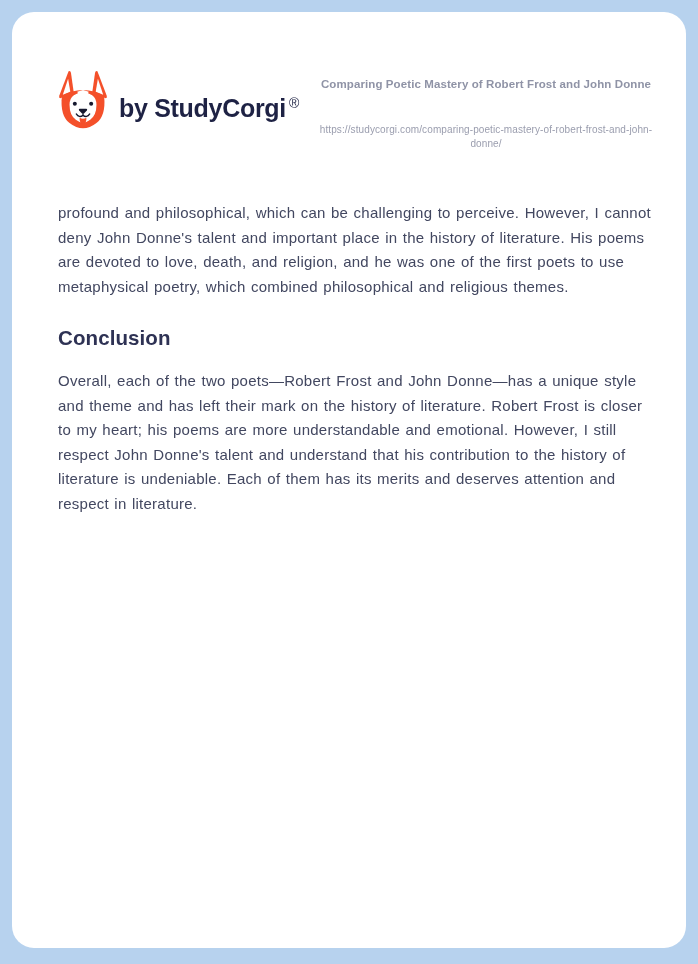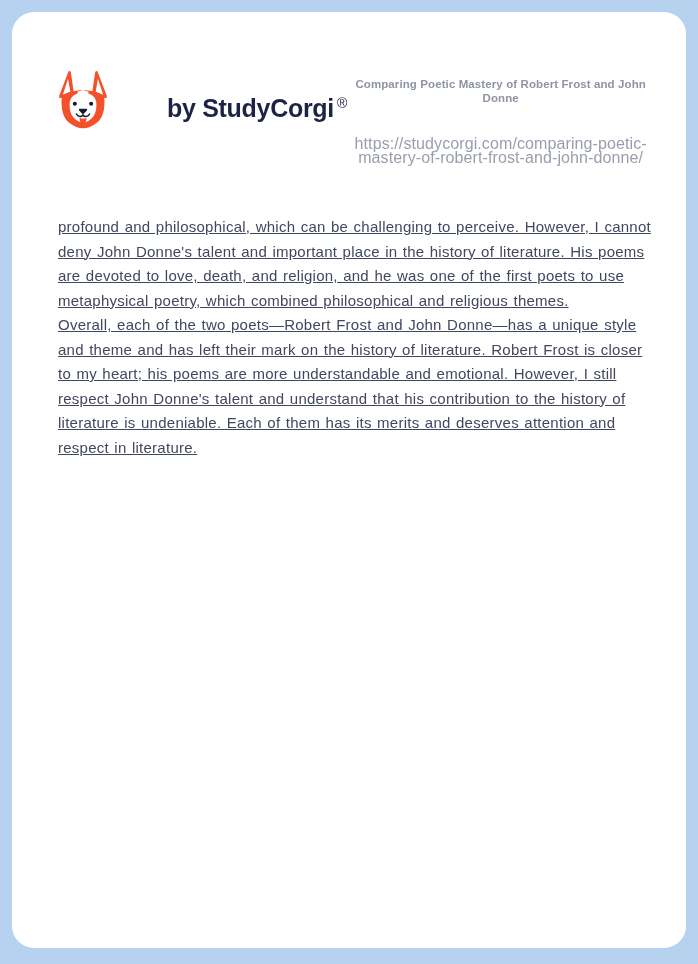--- a/index.html
+++ b/index.html
@@ -37,21 +37,20 @@
     margin-right: 11px;
     flex: 0 0 auto;
   }
   .brand-text {
     font-size: 25px;
     font-weight: 800;
     letter-spacing: -0.3px;
     color: #1e2244;
     margin-top: 16px;
     white-space: nowrap;
-    margin-left: 48px;
   }
   .reg {
     font-size: 14px;
     font-weight: 400;
     color: #1e2244;
     margin-left: 3px;
     margin-top: 6px;
     align-self: center;
   }
   .source {
@@ -62,39 +61,38 @@
   .doc-title {
     font-size: 11.5px;
     line-height: 14px;
     font-weight: bold;
     color: #8f93a6;
     letter-spacing: 0.1px;
     margin-bottom: 10px;
   }
   .doc-url {
     display: block;
-    font-size: 16px;
+    font-size: 10px;
     line-height: 13.5px;
     color: #9a9dae;
     letter-spacing: 0.1px;
     text-decoration: none;
     word-break: break-word;
     margin-top: 32px;
   }
   .content {
     width: 596px;
   }
   .para {
     margin: 0;
     font-size: 15px;
     line-height: 24.5px;
     letter-spacing: 0.25px;
     word-spacing: 1px;
     color: #424760;
-    text-decoration: underline;
   }
   .para-intro { margin-top: 51px; }
   .heading {
     margin: 27px 0 19px 0;
     font-size: 20.5px;
     font-weight: 800;
     letter-spacing: 0.1px;
     color: #2e3254;
   }
 </style>
@@ -134,16 +132,17 @@
 
     <div class="source">
       <div class="doc-title">Comparing Poetic Mastery of Robert Frost and John Donne</div>
       <a class="doc-url" href="#">https://studycorgi.com/comparing-poetic-mastery-of-robert-frost-and-john-donne/</a>
     </div>
 
   </header>
 
   <main class="content">
     <p class="para para-intro">profound and philosophical, which can be challenging to perceive. However, I cannot deny John Donne's talent and important place in the history of literature. His poems are devoted to love, death, and religion, and he was one of the first poets to use metaphysical poetry, which combined philosophical and religious themes.</p>
+    <h2 class="heading">Conclusion</h2>
     <p class="para">Overall, each of the two poets—Robert Frost and John Donne—has a unique style and theme and has left their mark on the history of literature. Robert Frost is closer to my heart; his poems are more understandable and emotional. However, I still respect John Donne's talent and understand that his contribution to the history of literature is undeniable. Each of them has its merits and deserves attention and respect in literature.</p>
   </main>
 
 </div>
 
 </body></html>

